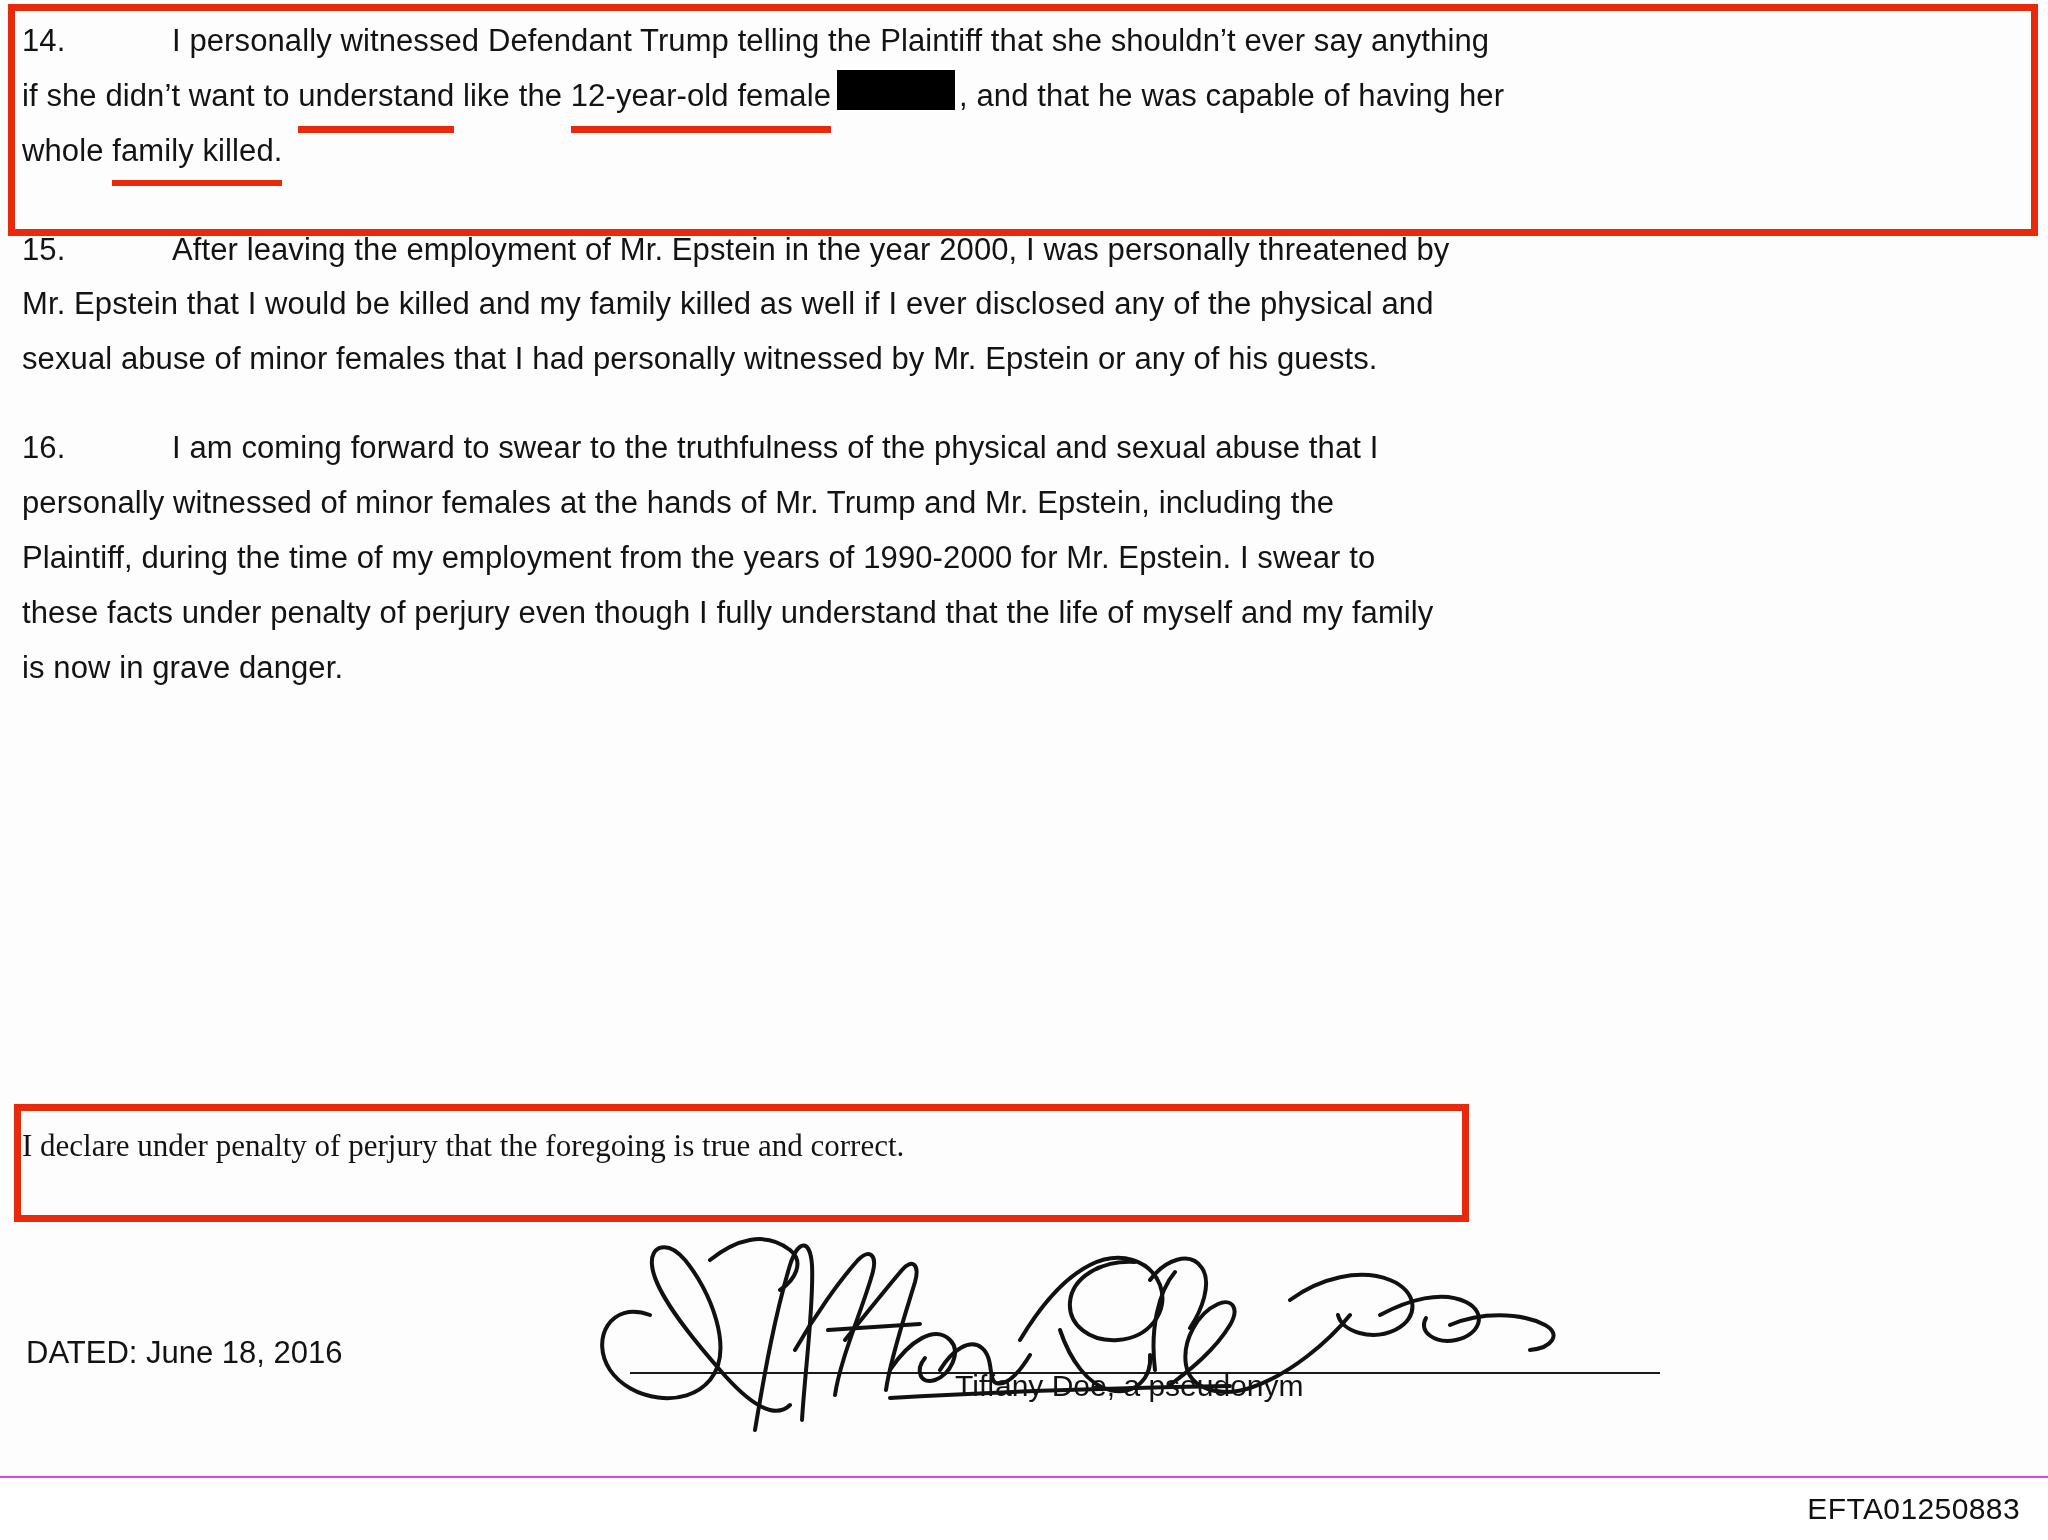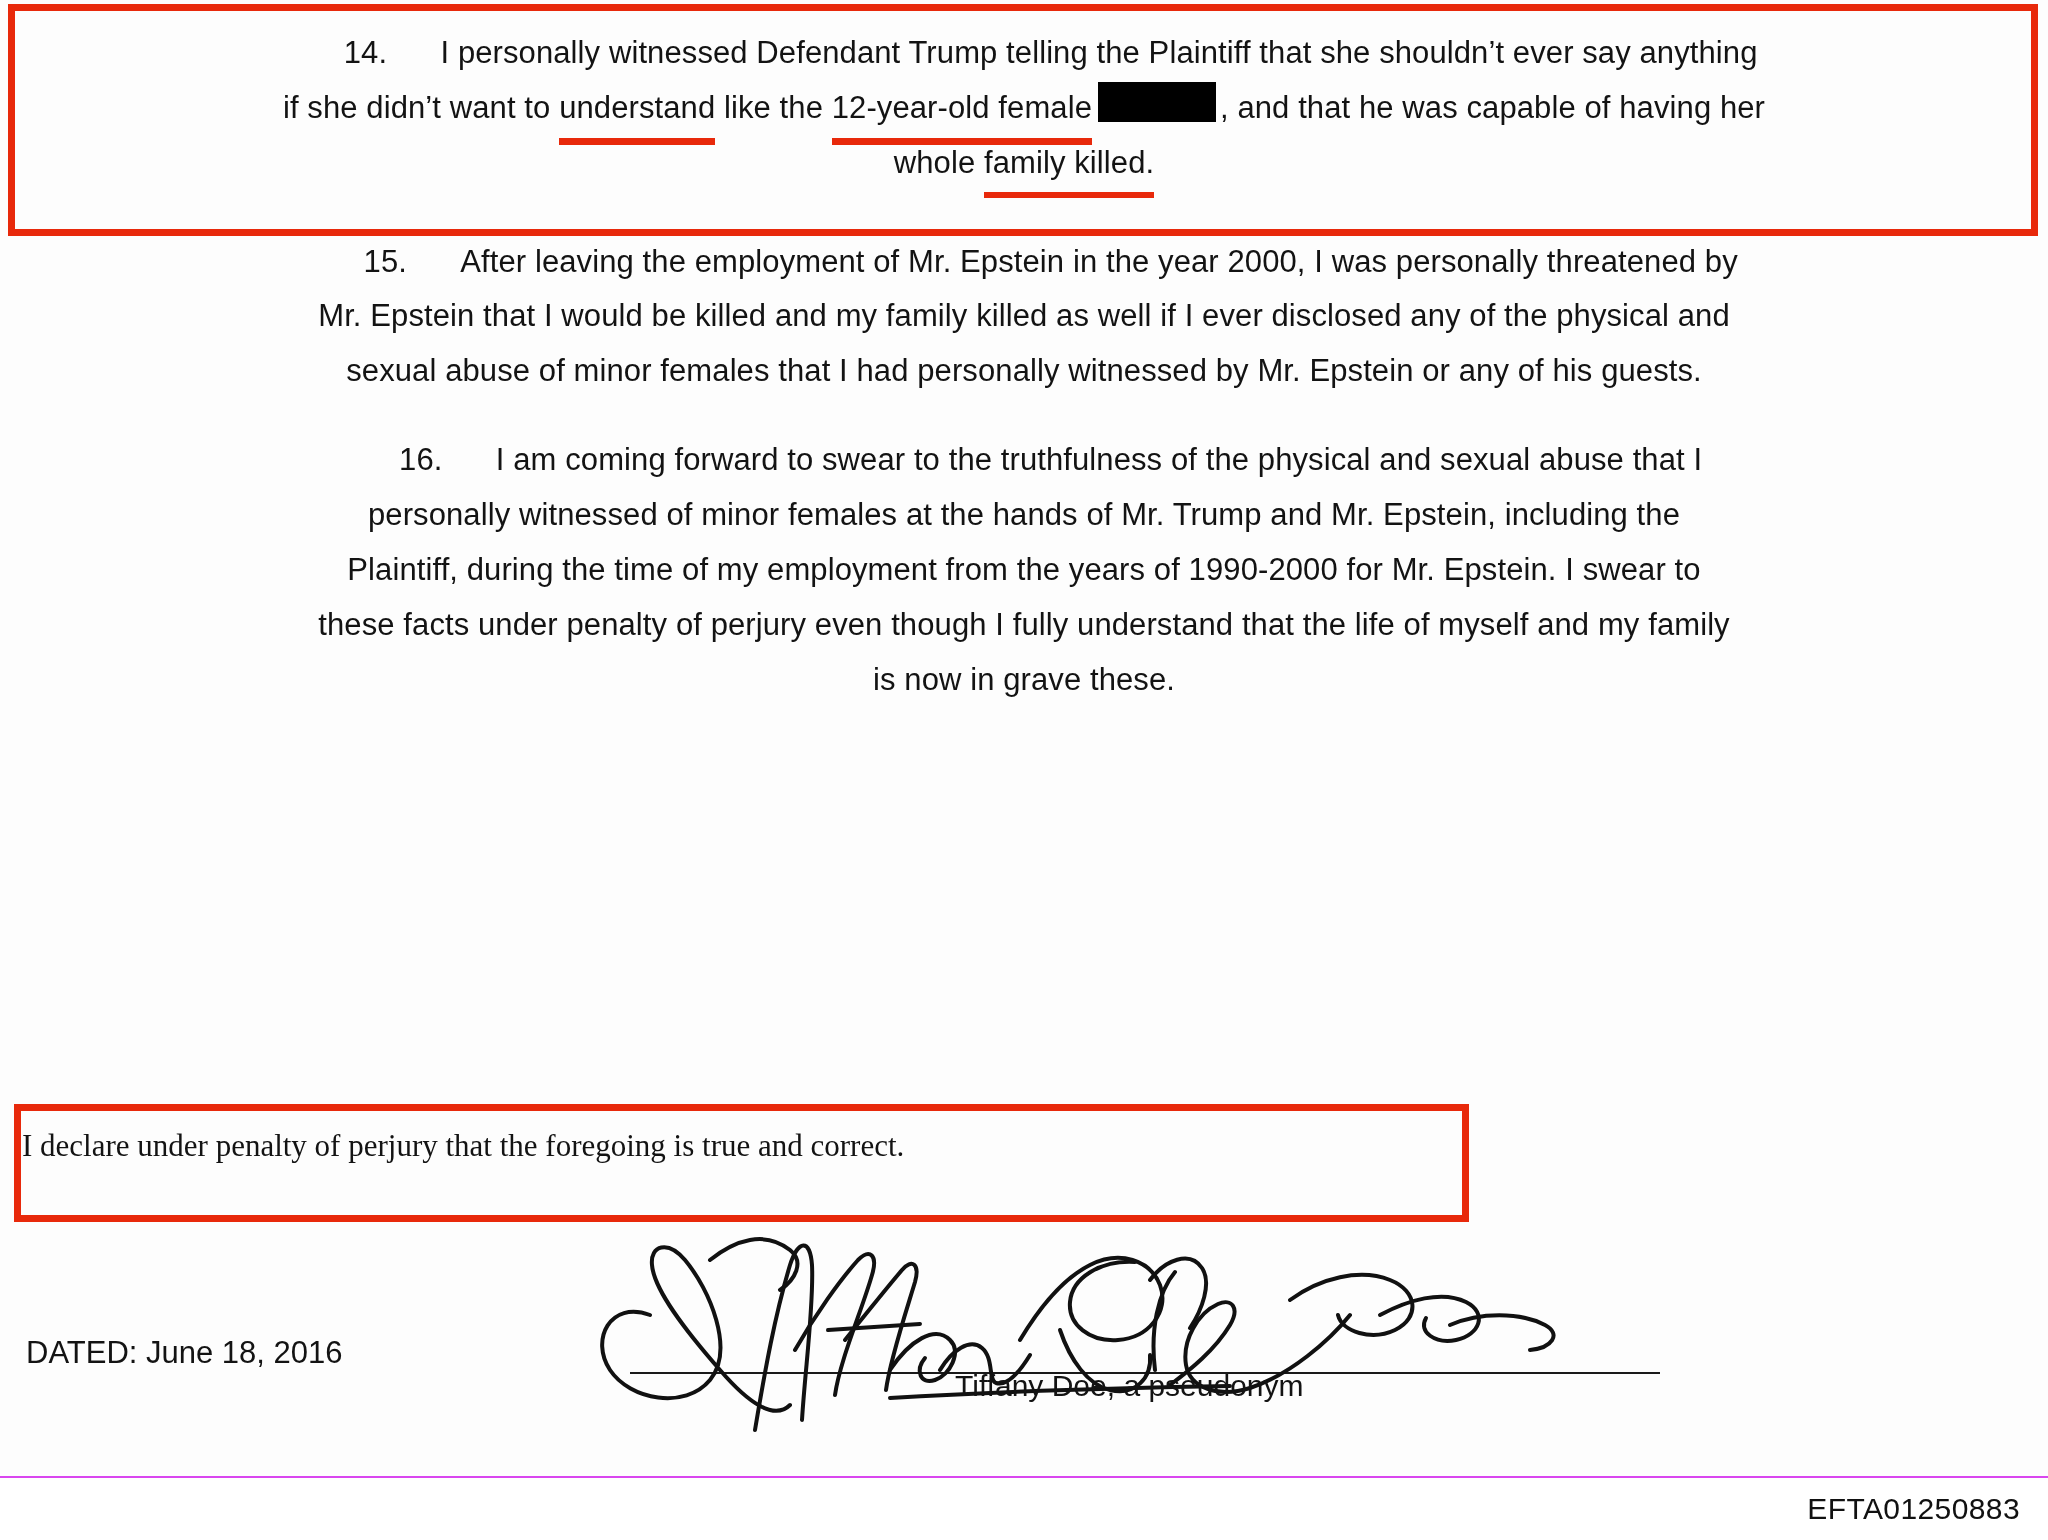--- a/index.html
+++ b/index.html
@@ -17,22 +17,21 @@
   .page {
     position: relative;
     width: 2048px;
     height: 1540px;
     background: #fdfdfd;
     box-sizing: border-box;
     padding: 0;
   }
   .doc-body {
     position: relative;
-    padding: 12px 22px;
-    text-align: center;
+    padding: 0 22px;
   }
 
   
   .para {
     position: relative;
     font-size: 31px;
     line-height: 1.77;
     letter-spacing: 0.1px;
     color: #131313;
   }
@@ -194,21 +193,21 @@
       <div class="line">sexual abuse of minor females that I had personally witnessed by Mr. Epstein or any of his guests.</div>
     </div>
 
     <div class="para" id="p16">
       <div class="line">
         <span class="num">16.</span><span>I am coming forward to swear to the truthfulness of the physical and sexual abuse that I</span>
       </div>
       <div class="line">personally witnessed of minor females at the hands of Mr. Trump and Mr. Epstein, including the</div>
       <div class="line">Plaintiff, during the time of my employment from the years of 1990-2000 for Mr. Epstein.  I swear to</div>
       <div class="line">these facts under penalty of perjury even though I fully understand that the life of myself and my family</div>
-      <div class="line">is now in grave these.</div>
+      <div class="line">is now in grave danger.</div>
     </div>
 
     <div class="highlight-box" id="box-declare"></div>
 
     <div class="declare">I declare under penalty of perjury that the foregoing is true and correct.</div>
 
     <div class="sig-area">
 
       <div class="dated">
         <span>DATED:</span>

